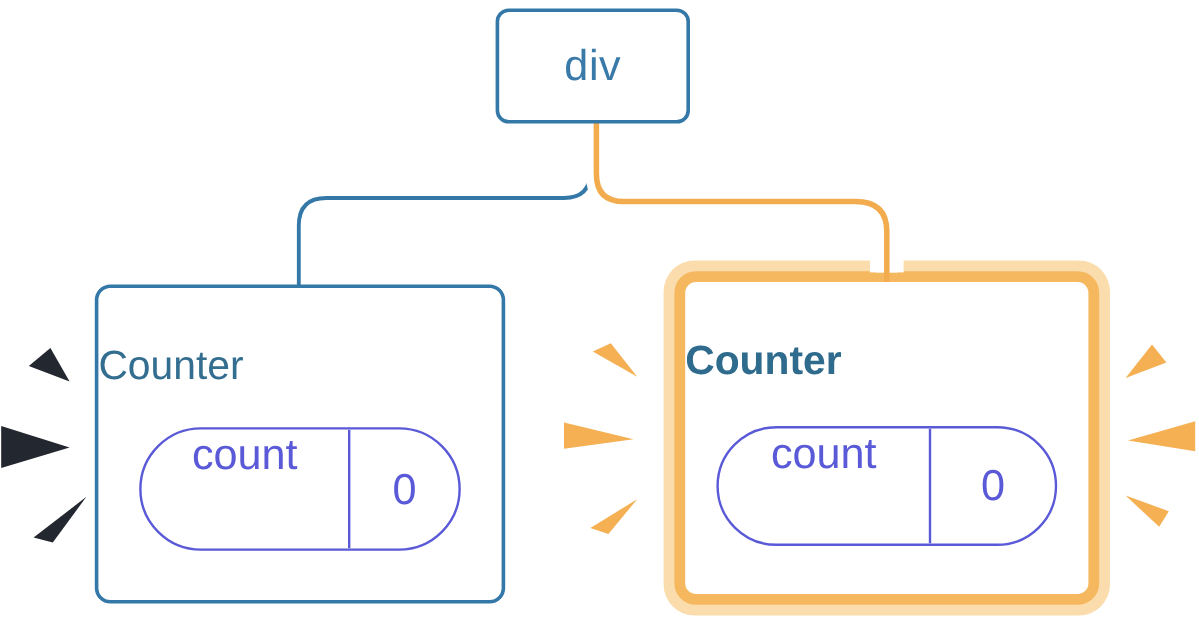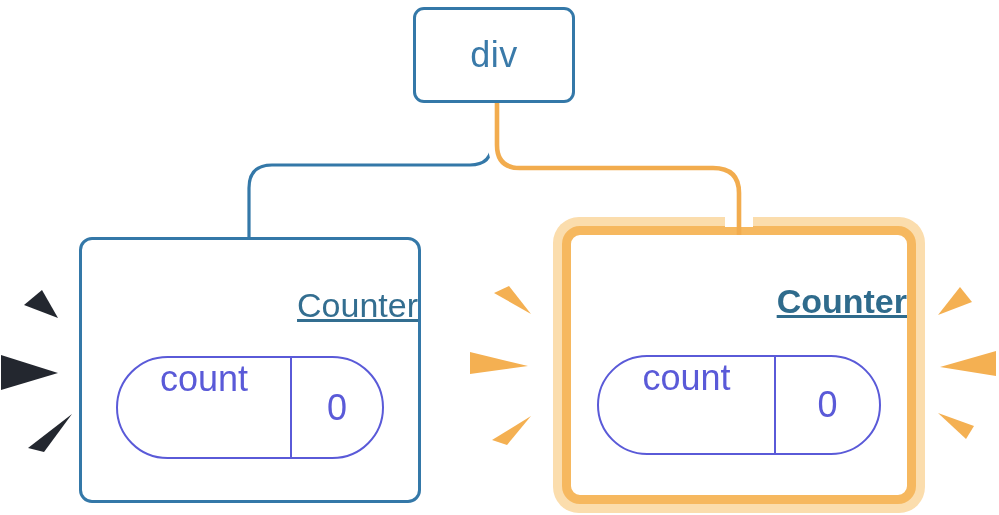--- a/index.html
+++ b/index.html
@@ -16,22 +16,22 @@
   }
   #root-node .node-label{font-size:36px;color:#3A7AA9;letter-spacing:0.5px;}
   
   #overlay{left:0;top:0;z-index:2;pointer-events:none;}
   
   #card-left{
     left:79px;top:237px;width:342px;height:266px;box-sizing:border-box;
     border:3.2px solid #3478A8;border-radius:13px;background:#ffffff;z-index:3;
   }
   .card-title{
-    display:block;text-align:right;font-size:34px;line-height:41px;
-    color:#336E90;font-weight:500;margin-top:45px;text-decoration:underline;
+    display:block;text-align:left;font-size:34px;line-height:41px;
+    color:#336E90;font-weight:500;margin-top:45px;
   }
   #card-right-outer{
     left:553px;top:217px;width:372px;height:296px;box-sizing:border-box;
     background:#FBDDAD;border-radius:26px;padding:9px;z-index:1;
   }
   #card-right-inner{
     width:100%;height:100%;box-sizing:border-box;background:#ffffff;
     border:9px solid #F6B85F;border-radius:18px;
   }
   #card-right-inner .card-title{font-weight:700;color:#2F6B8C;margin-top:46px;}

